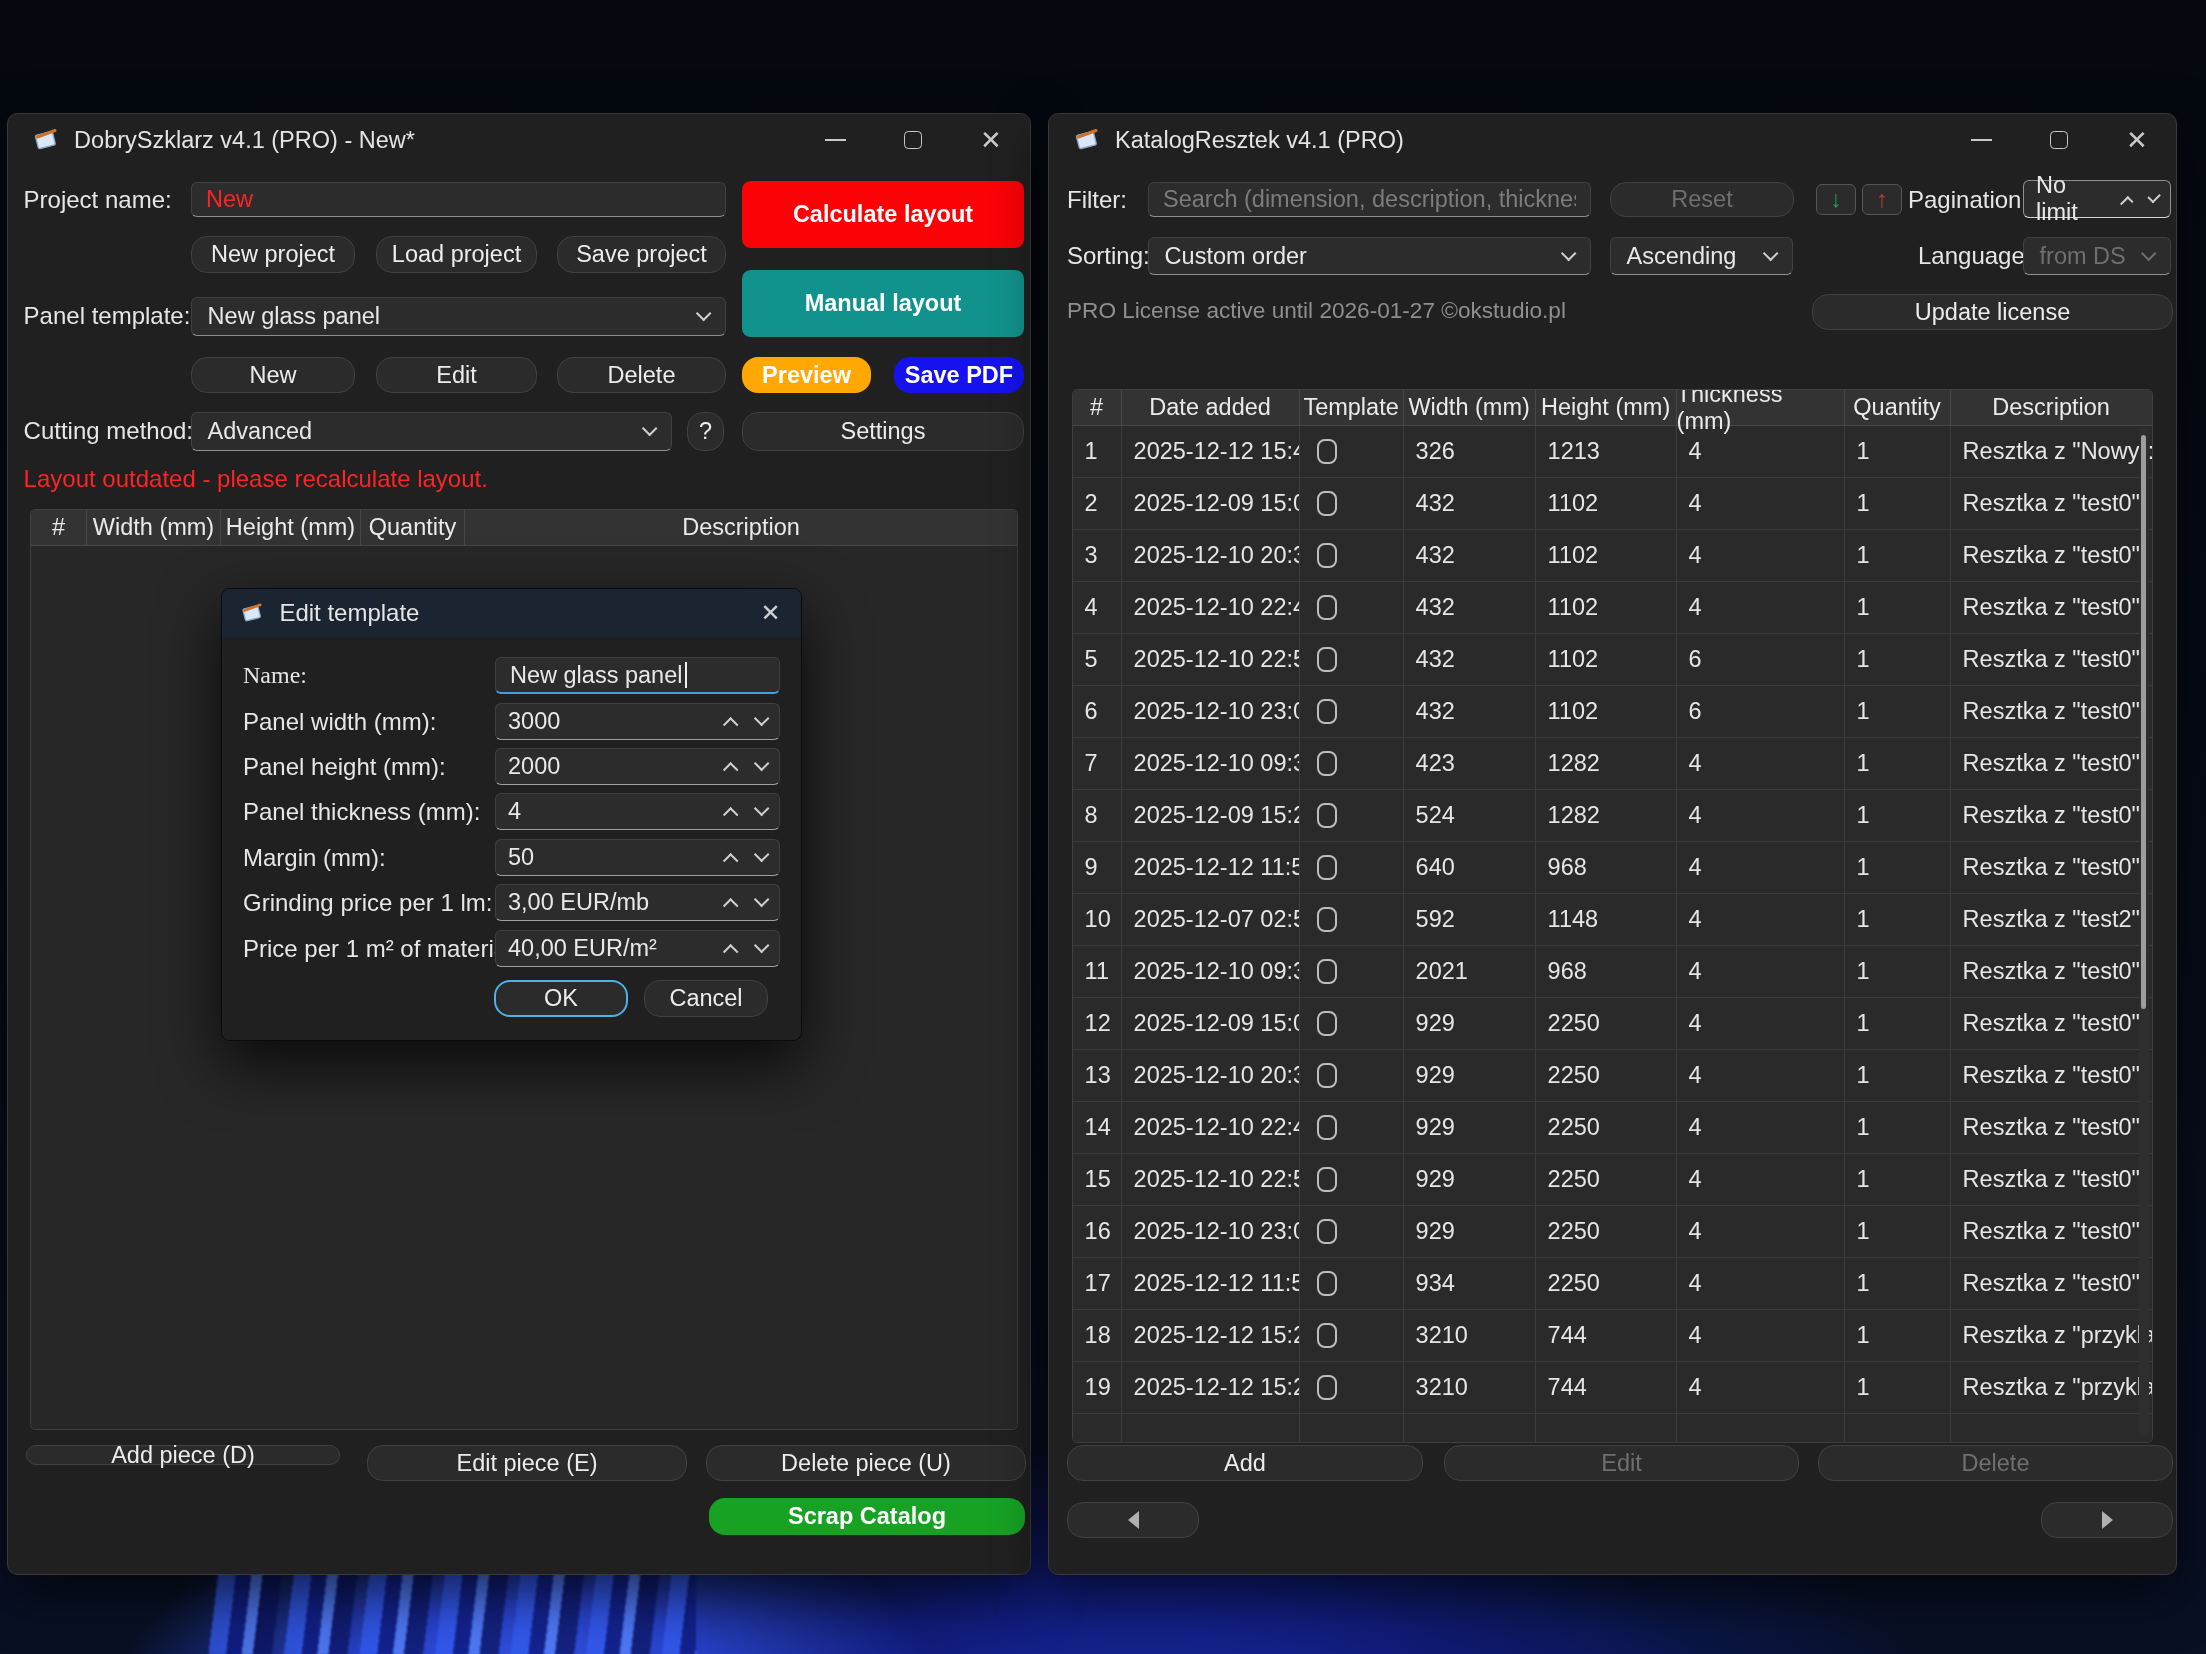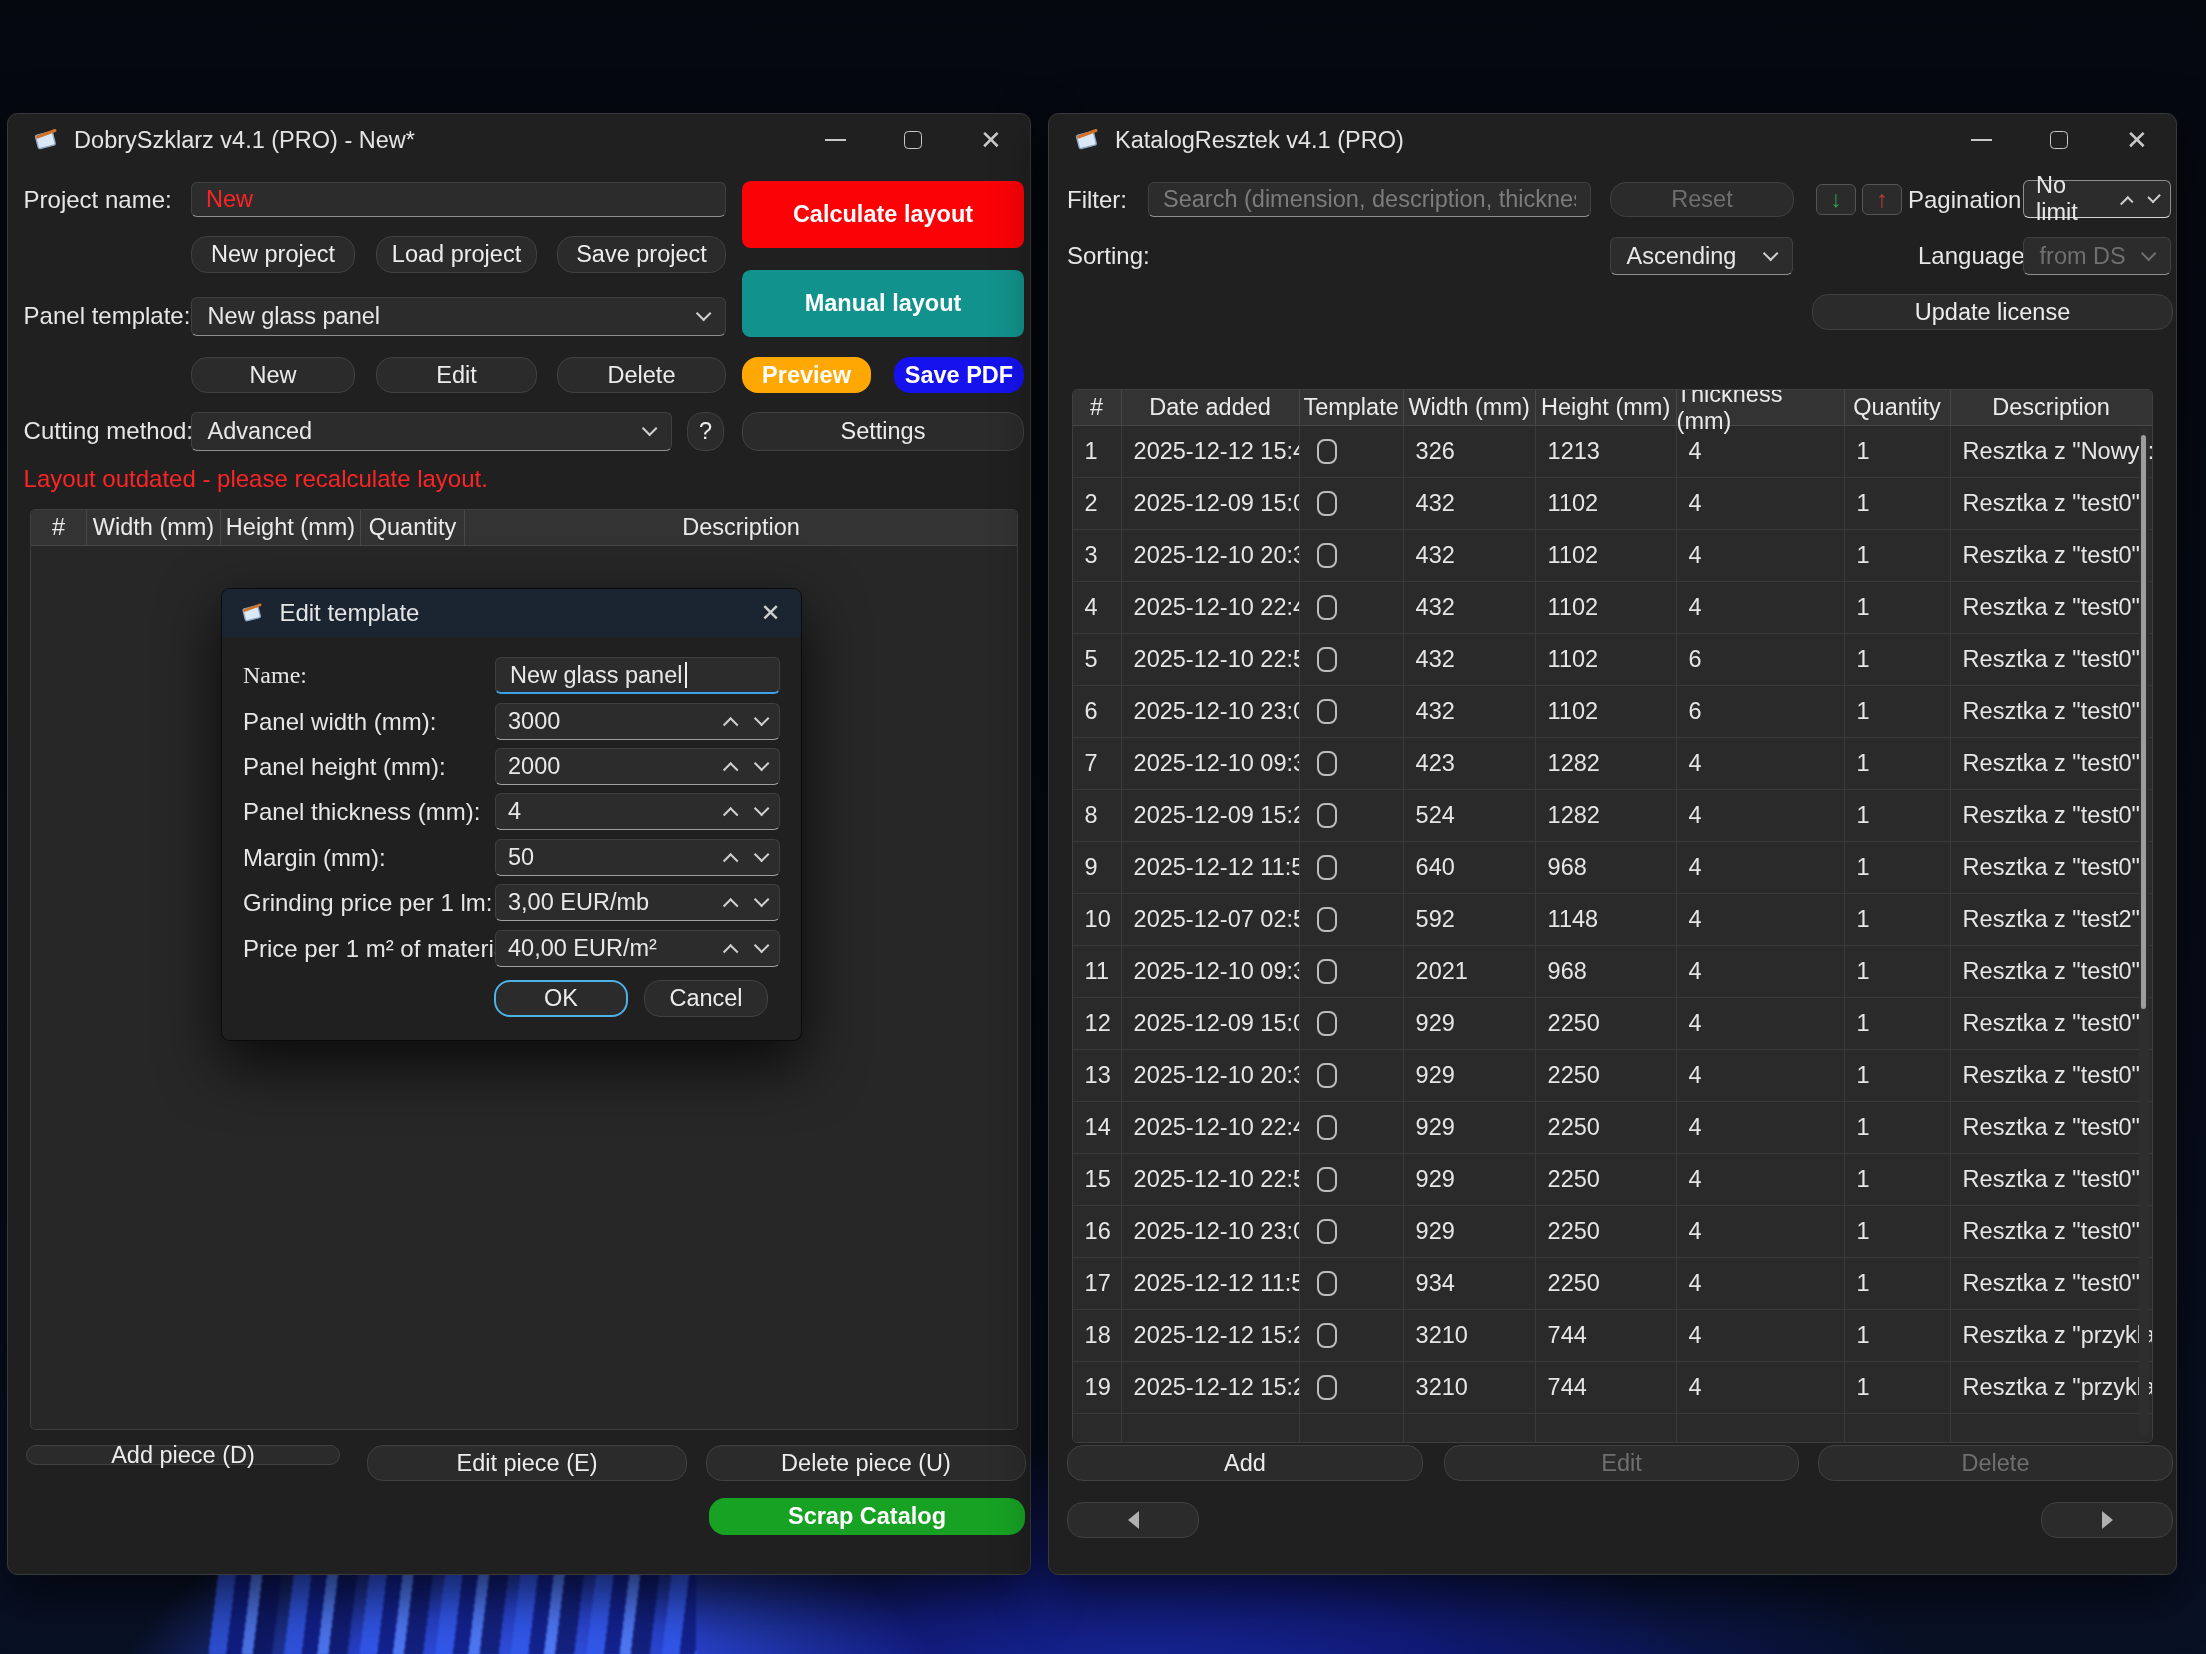--- a/index.html
+++ b/index.html
@@ -199,32 +199,38 @@
     </div>
   <div class="lbl" style="left:859px; top:68px; height:35px;">Pagination:</div>
   <div class="spin" style="left:974px; top:66px; width:148px; height:38px; border-color:#8f8f8f; border-bottom-color:#d6d6d6;">
     <span>No limit</span>
     <span class="spacer"></span>
     <span class="chv up"></span>
     <span class="chv down"></span>
   </div>
 
   <div class="lbl" style="left:18px; top:123px; height:38px;">Sorting:</div>
+  <div class="combo" style="left:99px; top:123px; width:443px; height:38px;">
+    <span>Custom order</span>
+    <span class="spacer"></span>
+      <span class="chv down"></span>
+  </div>
   <div class="combo" style="left:561px; top:123px; width:183px; height:38px;">
     <span>Ascending</span>
     <span class="spacer"></span>
       <span class="chv down"></span>
   </div>
   <div class="lbl" style="left:869px; top:123px; height:38px;">Language:</div>
   <div class="combo disabled" style="left:974px; top:123px; width:148px; height:38px;">
     <span>from DS</span>
     <span class="spacer"></span>
       <span class="chv down"></span>
   </div>
 
+  <div class="lbl grey-text" style="left:18px; top:178px; height:37px; font-size:22.6px;">PRO License active until 2026-01-27 ©okstudio.pl</div>
   <div class="btn" style="left:763px; top:180px; width:361px; height:36px;">Update license</div>
 
   <div class="tablebox" style="left:22.6px; top:275px; width:1081px; height:1054px;">
     <div class="thead rgrid">
       <div>#</div>
       <div>Date added</div>
       <div>Template</div>
       <div>Width (mm)</div>
       <div>Height (mm)</div>
       <div>Thickness (mm)</div>

